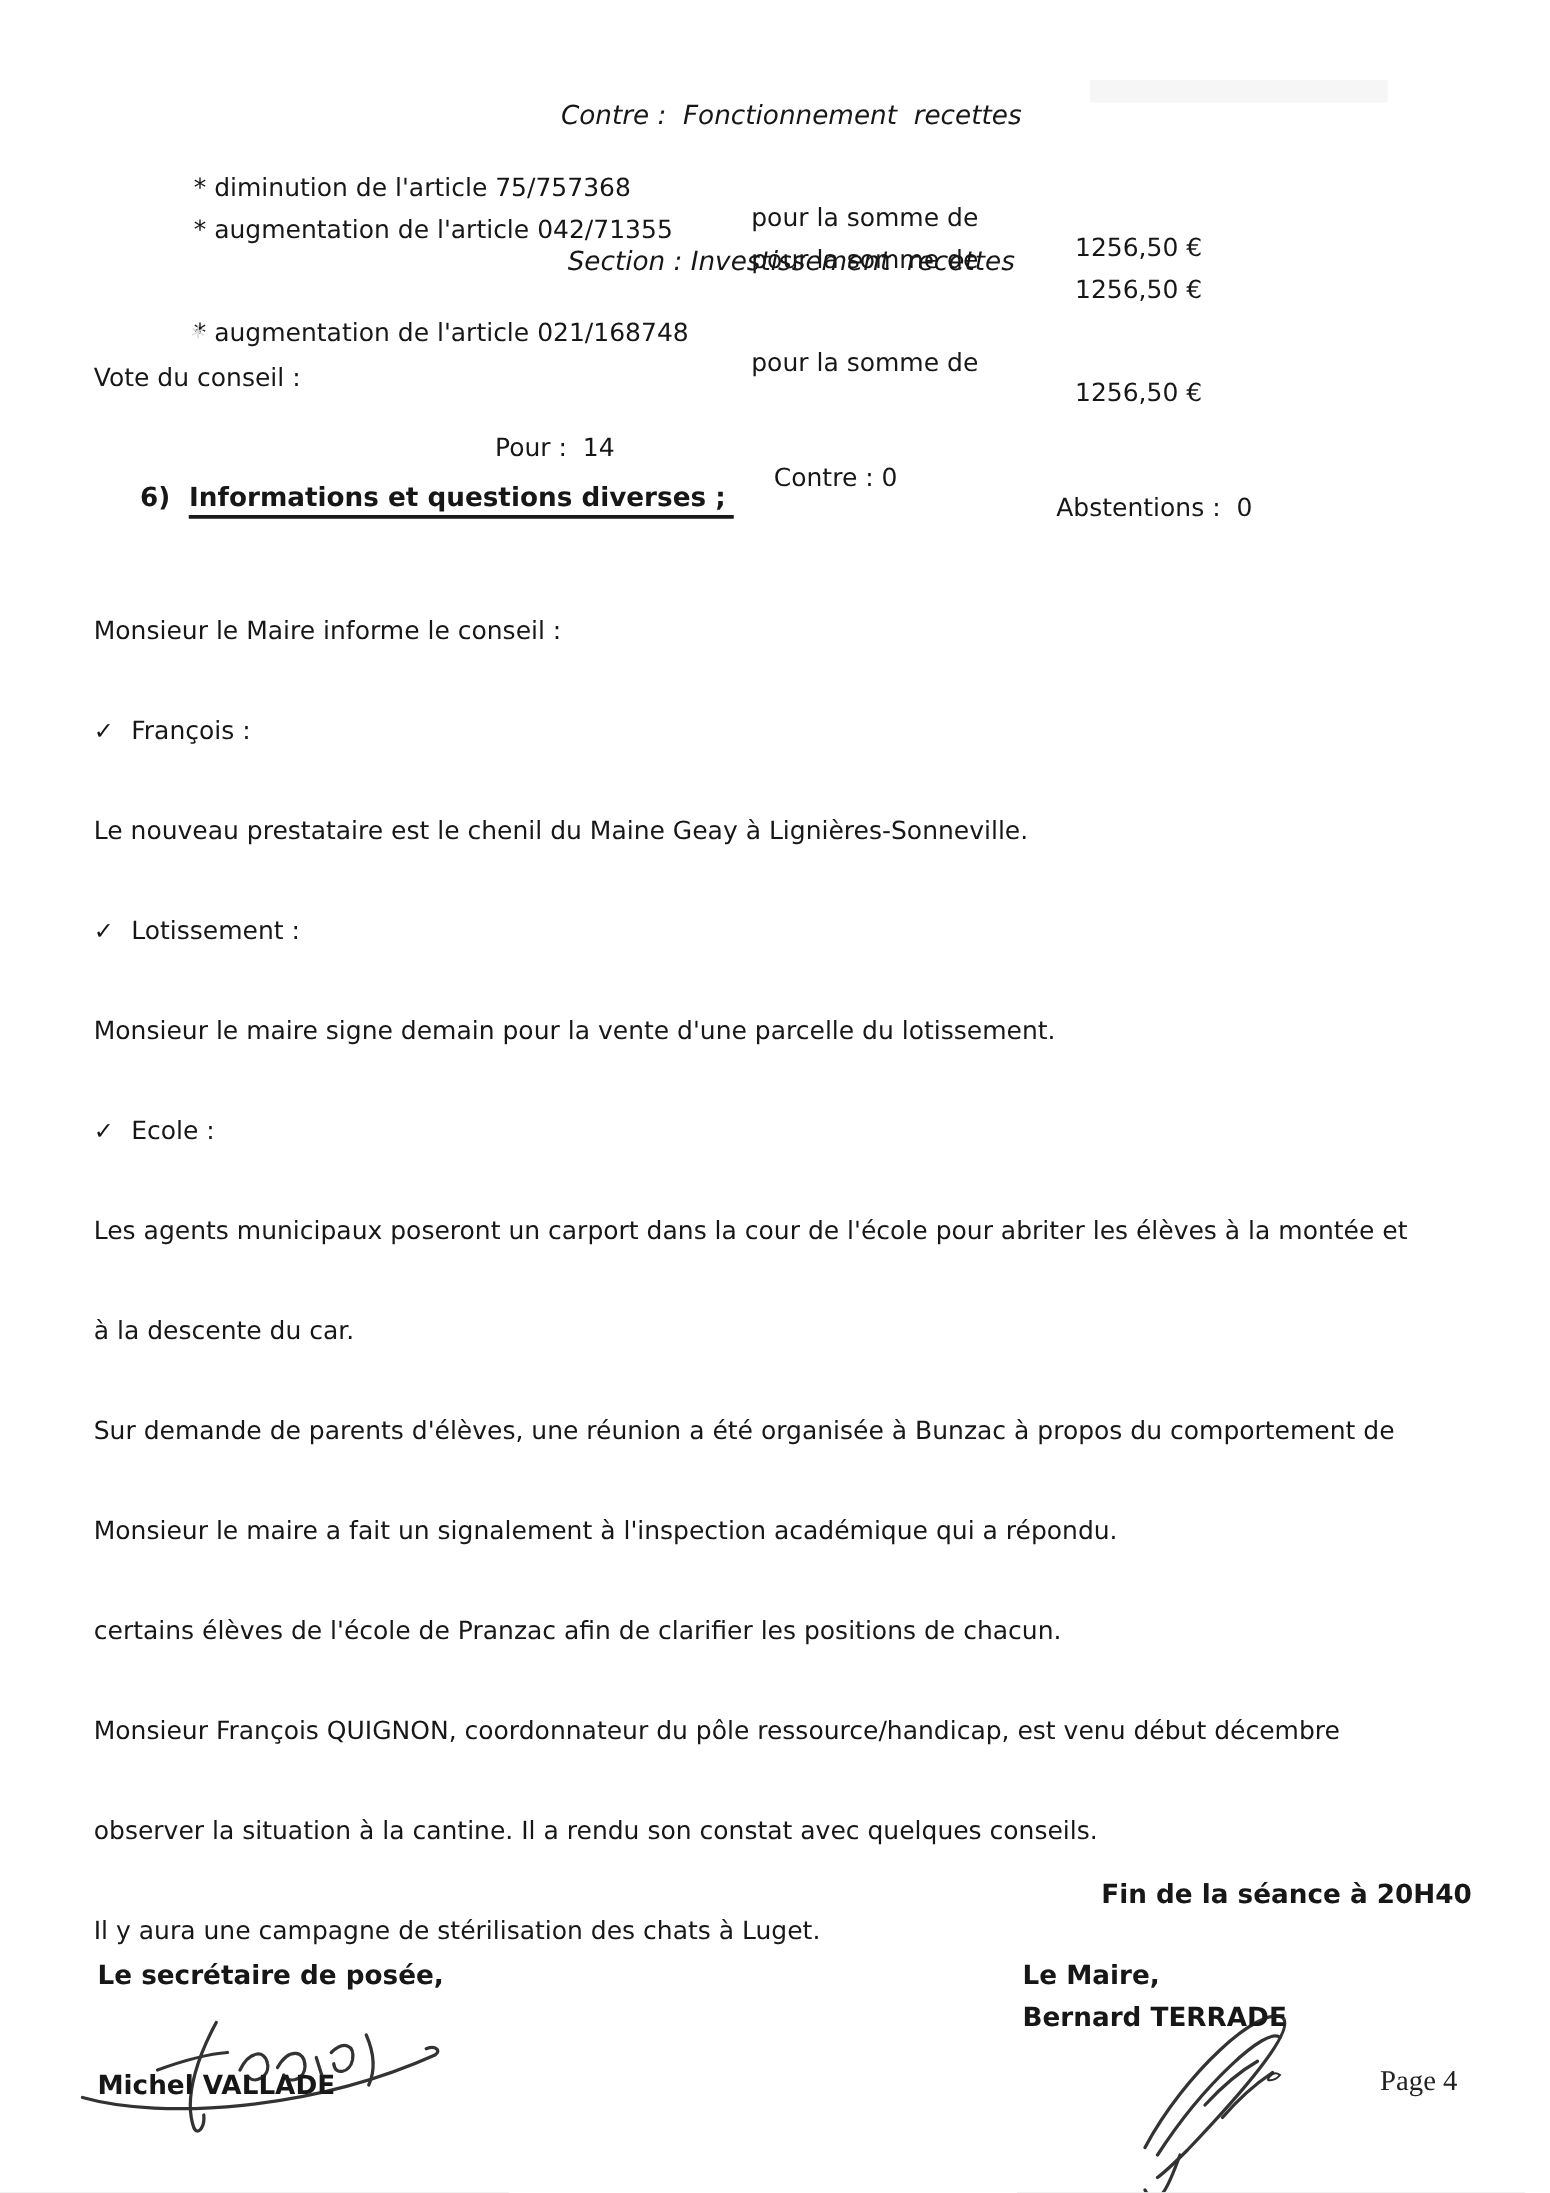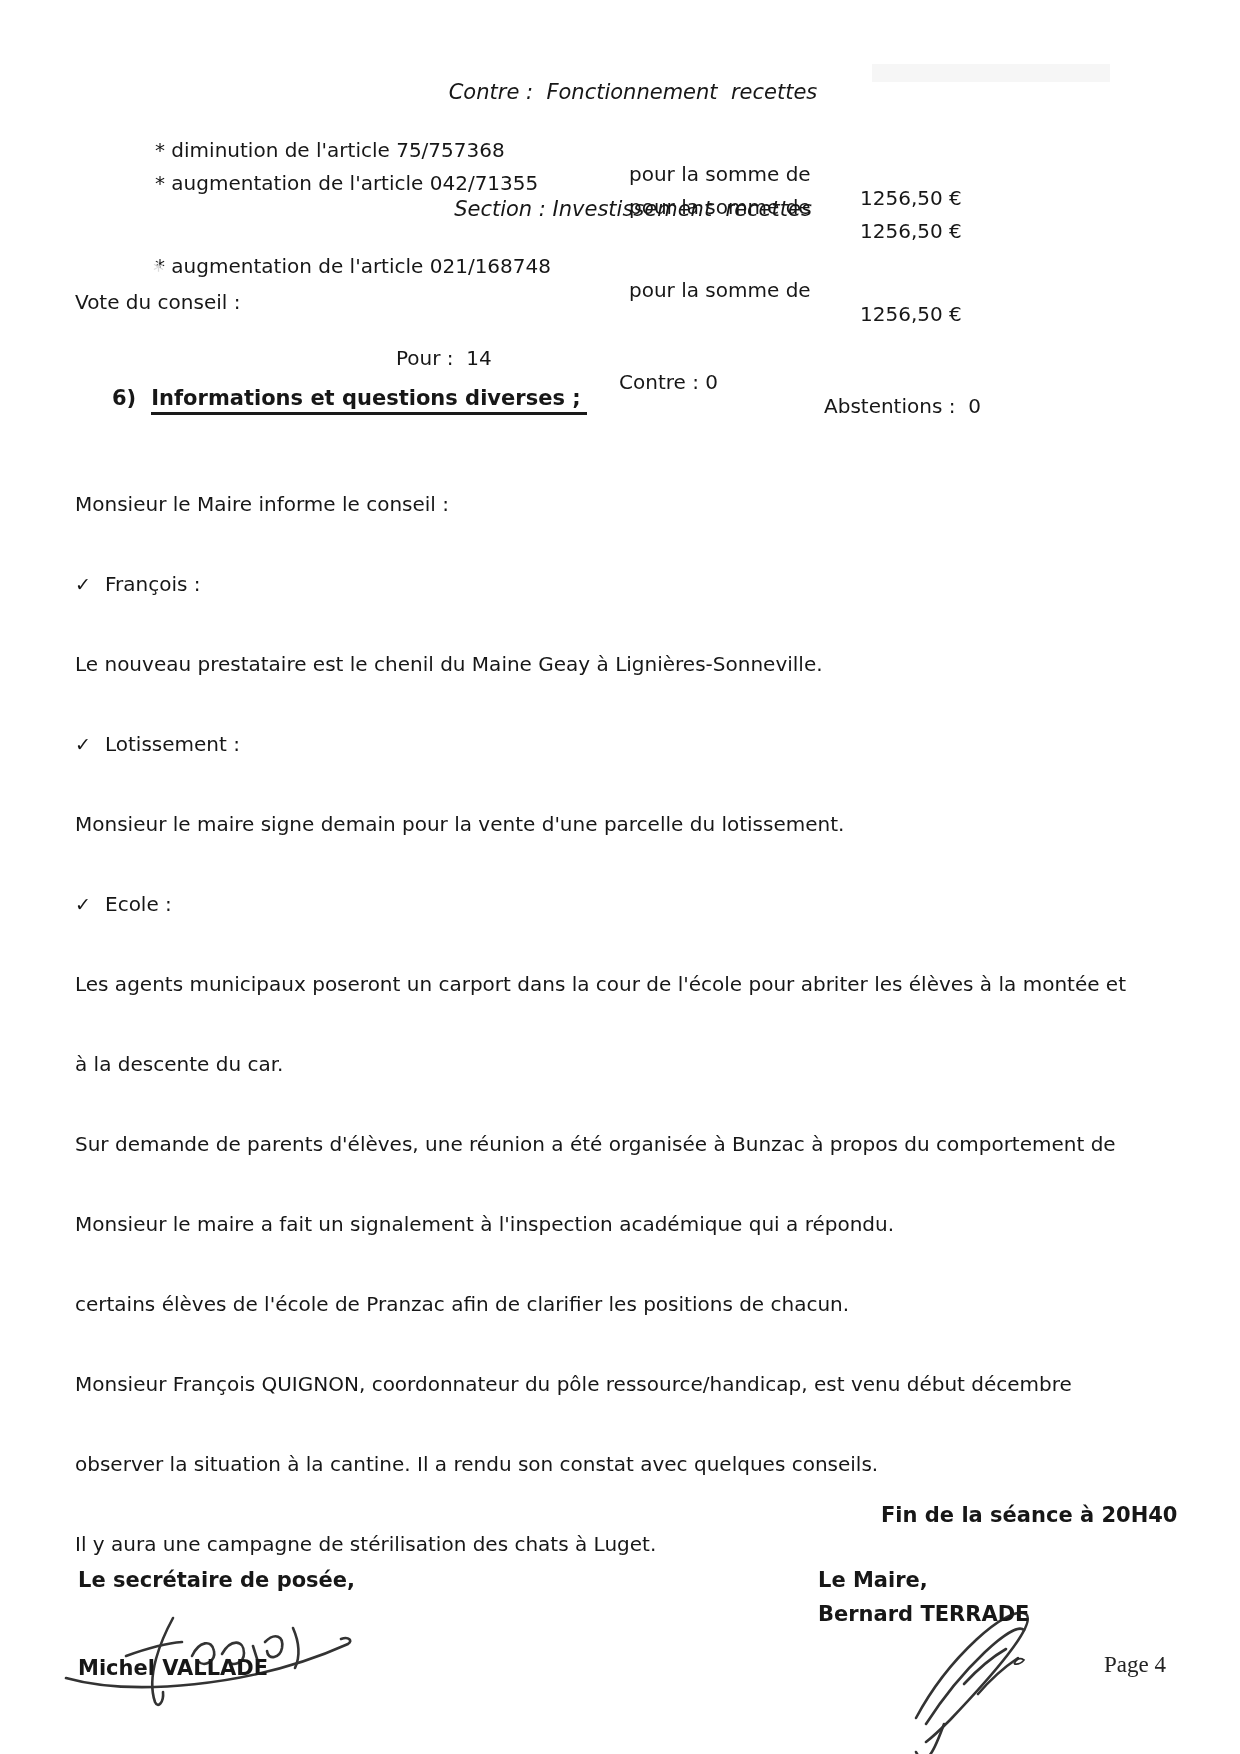--- a/index.html
+++ b/index.html
@@ -10,28 +10,28 @@
     overflow:hidden;
   }
   .page *{white-space:pre;}
   
   .smudge{position:absolute;left:872px;top:64px;width:238px;height:18px;background:#f6f6f6;}
   .ghost-star{position:absolute;left:153px;top:258px;color:#dcdcdc;font-size:22px;}
   
   .cline{position:absolute;left:26px;width:1214px;text-align:center;font-style:italic;font-size:21px;}
   .brow{position:absolute;left:0;width:100%;height:30px;}
   .brow .bl{position:absolute;left:155px;}
-  .brow .bp{position:absolute;left:601px;margin-left:28px;}
+  .brow .bp{position:absolute;left:601px;}
   .brow .ba{position:absolute;left:860px;text-align:right;}
   
   .vote-label{position:absolute;left:75px;top:290px;}
   .vline{position:absolute;left:0;top:322px;width:100%;height:30px;}
   .vline .vp{position:absolute;left:396px;}
   .vline .vc{position:absolute;left:619px;}
-  .vline .va{position:absolute;left:824px;}
+  .vline .va{position:absolute;left:845px;}
   
   .h6wrap{position:absolute;left:112px;top:386px;display:flex;gap:15px;font-weight:bold;font-size:21px;}
   .h6wrap .h6title{border-bottom:3px solid #1a1a1a;padding:0 6px 2px 0;}
   
   .body-block{position:absolute;left:75px;top:440px;width:1120px;}
   .ln{height:32px;line-height:32px;}
   .ln .ck{display:inline-block;width:30px;font-size:19px;}
   
   .fin{position:absolute;left:881px;top:1503px;font-weight:bold;font-size:21px;}
   .sig-role-left{position:absolute;left:78px;top:1568px;font-weight:bold;font-size:21px;}

